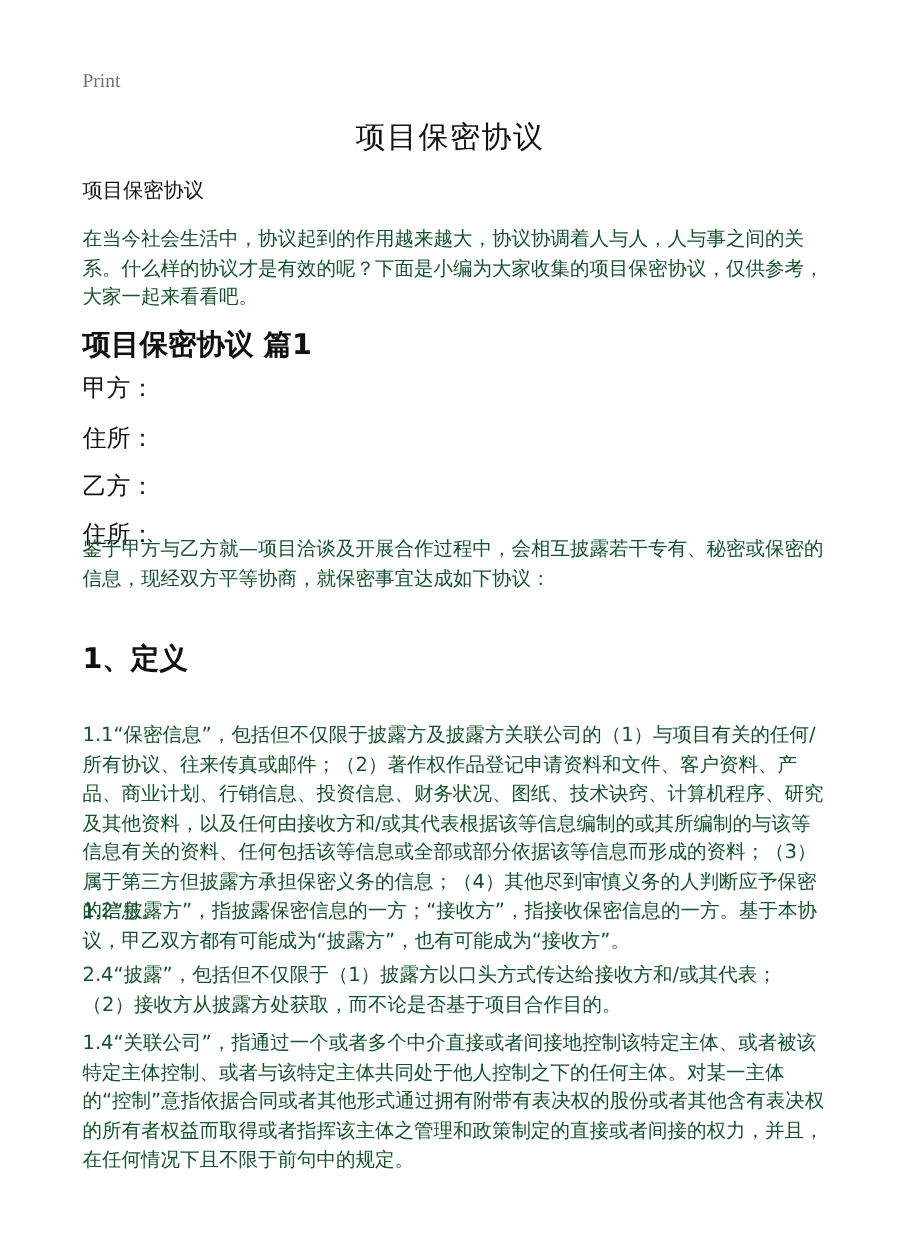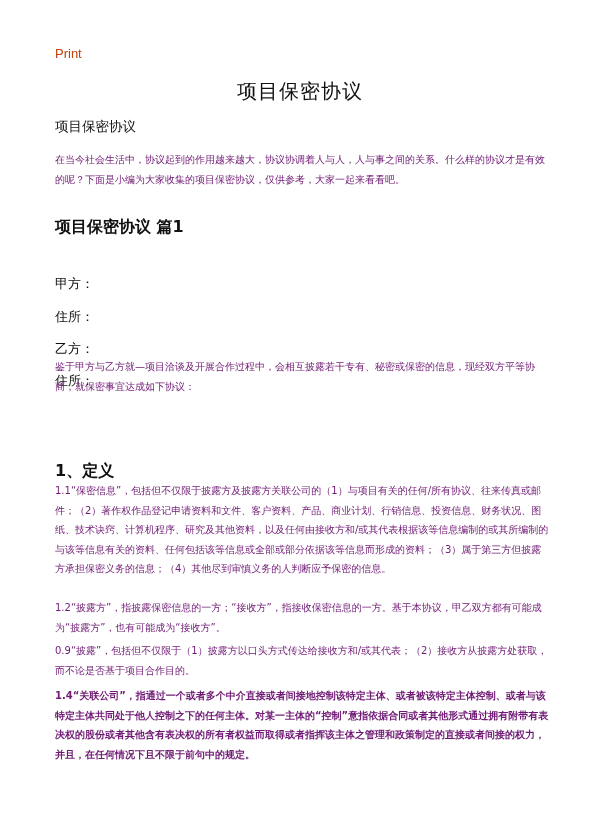--- a/index.html
+++ b/index.html
@@ -4,54 +4,54 @@
   <style>
     html, body { margin: 0; padding: 0; background: #ffffff; }
     body {
       width: 600px; height: 828px; overflow: hidden; position: relative;
       font-family: "DejaVu Sans", "Liberation Sans", sans-serif;
       color: #111111;
     }
     .page { position: absolute; left: 55px; top: 0; width: 500px; }
     .print {
       position: absolute; top: 46px; left: 0;
-      font-family: Liberation Sans, sans-serif;
-      font-size: 13px; color: #c2410c;
+      font-family: Liberation Serif, serif;
+      font-size: 13px; color: #737373;
     }
     .title {
       position: absolute; top: 78px; left: 0; width: 490px; text-align: center;
       font-size: 20px; letter-spacing: 1px; color: #111;
     }
     .subtitle { position: absolute; top: 118px; left: 0; font-size: 13.5px; }
     .p {
       position: absolute; left: 0; width: 495px;
-      font-size: 10px; line-height: 19.5px; color: #701a75;
+      font-size: 13px; line-height: 19.5px; color: #14532d;
       word-break: break-all;
     }
-    .h { position: absolute; left: 0; font-size: 16px; font-weight: bold; text-align: center; }
-    .field { position: absolute; left: 0; font-size: 13px; margin-top: 26px; }
+    .h { position: absolute; left: 0; font-size: 19px; font-weight: bold; text-align: center; }
+    .field { position: absolute; left: 0; font-size: 16px; }
   </style>
 </head>
 <body>
 
 <div class="page">
   <div class="print">Print</div>
   <div class="title">项目保密协议</div>
   <div class="subtitle">项目保密协议</div>
 
   <div class="p" style="top:150px;">在当今社会生活中，协议起到的作用越来越大，协议协调着人与人，人与事之间的关系。什么样的协议才是有效的呢？下面是小编为大家收集的项目保密协议，仅供参考，大家一起来看看吧。</div>
 
   <div class="h" style="top:217px;">项目保密协议 篇1</div>
 
   <div class="field" style="top:249px;">甲方：</div>
   <div class="field" style="top:282px;">住所：</div>
   <div class="field" style="top:314px;font-family:Liberation Mono, monospace;">乙方：</div>
   <div class="field" style="top:346px;">住所：</div>
 
   <div class="p" style="top:357px;">鉴于甲方与乙方就—项目洽谈及开展合作过程中，会相互披露若干专有、秘密或保密的信息，现经双方平等协商，就保密事宜达成如下协议：</div>
 
-  <div class="h" style="top:426px;margin-top:35px;">1、定义</div>
+  <div class="h" style="top:426px;">1、定义</div>
 
   <div class="p" style="top:481px;">1.1“保密信息”，包括但不仅限于披露方及披露方关联公司的（1）与项目有关的任何/所有协议、往来传真或邮件；（2）著作权作品登记申请资料和文件、客户资料、产品、商业计划、行销信息、投资信息、财务状况、图纸、技术诀窍、计算机程序、研究及其他资料，以及任何由接收方和/或其代表根据该等信息编制的或其所编制的与该等信息有关的资料、任何包括该等信息或全部或部分依据该等信息而形成的资料；（3）属于第三方但披露方承担保密义务的信息；（4）其他尽到审慎义务的人判断应予保密的信息。</div>
   <div class="p" style="top:598px;">1.2“披露方”，指披露保密信息的一方；“接收方”，指接收保密信息的一方。基于本协议，甲乙双方都有可能成为“披露方”，也有可能成为“接收方”。</div>
-  <div class="p" style="top:641px;">0.9“披露”，包括但不仅限于（1）披露方以口头方式传达给接收方和/或其代表；（2）接收方从披露方处获取，而不论是否基于项目合作目的。</div>
-  <div class="p" style="top:686px;font-weight:bold;">1.4“关联公司”，指通过一个或者多个中介直接或者间接地控制该特定主体、或者被该特定主体控制、或者与该特定主体共同处于他人控制之下的任何主体。对某一主体的“控制”意指依据合同或者其他形式通过拥有附带有表决权的股份或者其他含有表决权的所有者权益而取得或者指挥该主体之管理和政策制定的直接或者间接的权力，并且，在任何情况下且不限于前句中的规定。</div>
+  <div class="p" style="top:641px;">2.4“披露”，包括但不仅限于（1）披露方以口头方式传达给接收方和/或其代表；（2）接收方从披露方处获取，而不论是否基于项目合作目的。</div>
+  <div class="p" style="top:686px;">1.4“关联公司”，指通过一个或者多个中介直接或者间接地控制该特定主体、或者被该特定主体控制、或者与该特定主体共同处于他人控制之下的任何主体。对某一主体的“控制”意指依据合同或者其他形式通过拥有附带有表决权的股份或者其他含有表决权的所有者权益而取得或者指挥该主体之管理和政策制定的直接或者间接的权力，并且，在任何情况下且不限于前句中的规定。</div>
 </div>
 
 </body></html>

